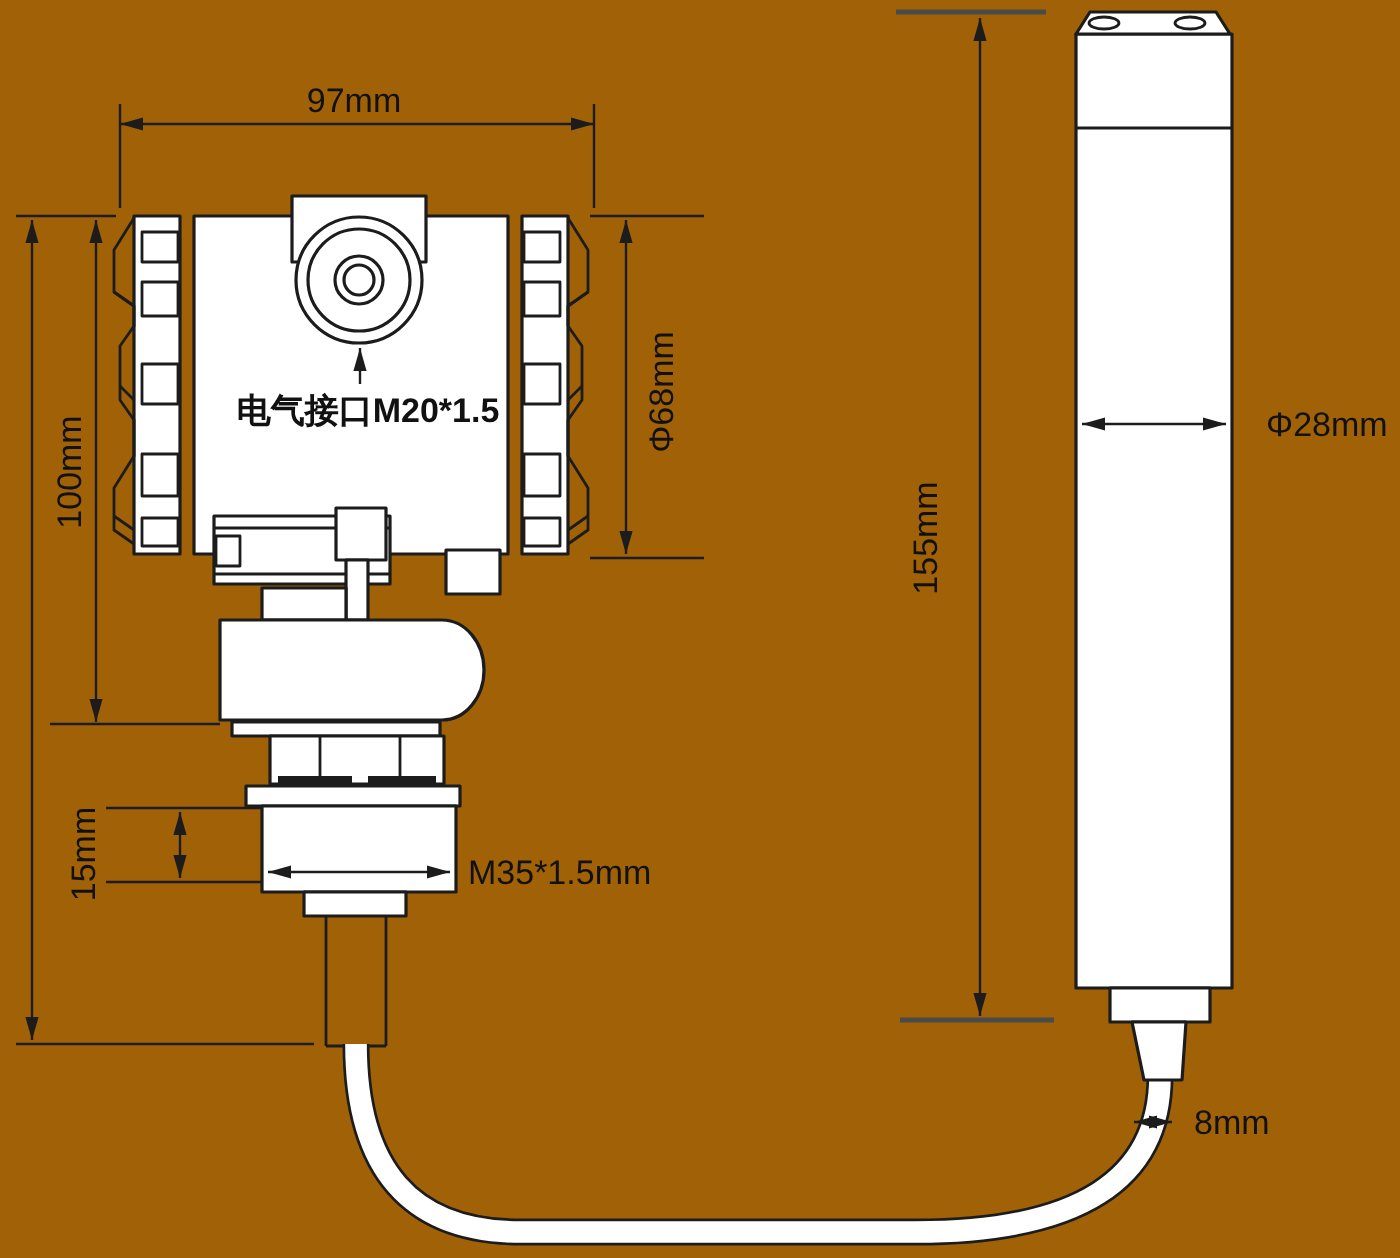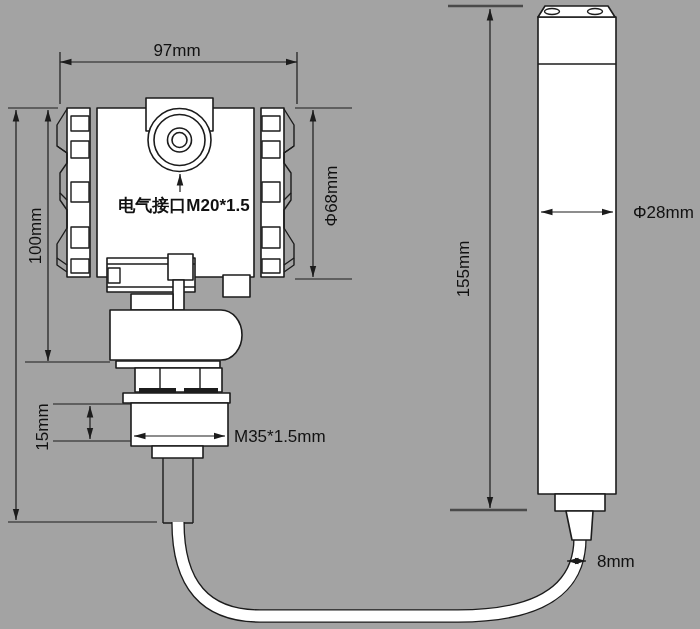--- a/index.html
+++ b/index.html
@@ -1,16 +1,16 @@
 <!DOCTYPE html>
 <html><head>
 <meta charset="utf-8">
 <style>
   html,body{margin:0;padding:0;background:#ffffff;}
-  .stage{width:700px;height:629px;background:#a3a3a3;position:relative;overflow:hidden;}
+  .stage{width:700px;height:629px;background:#a16207;position:relative;overflow:hidden;}
   svg{display:block;}
   .dim-text{font-family:"Liberation Sans","DejaVu Sans",sans-serif;font-size:17px;font-weight:500;fill:#111;}
   .outline{fill:#ffffff;stroke:#1c1c1c;stroke-width:1.6;stroke-linejoin:round;}
   .thin{fill:none;stroke:#1c1c1c;stroke-width:1.4;stroke-linejoin:round;}
   .dim{stroke:#1c1c1c;stroke-width:1.2;fill:none;}
   .dim-thick{stroke:#4a4a4a;stroke-width:2.4;fill:none;}
   .solid{fill:#1c1c1c;stroke:none;}
 </style>
 </head>
 <body>

